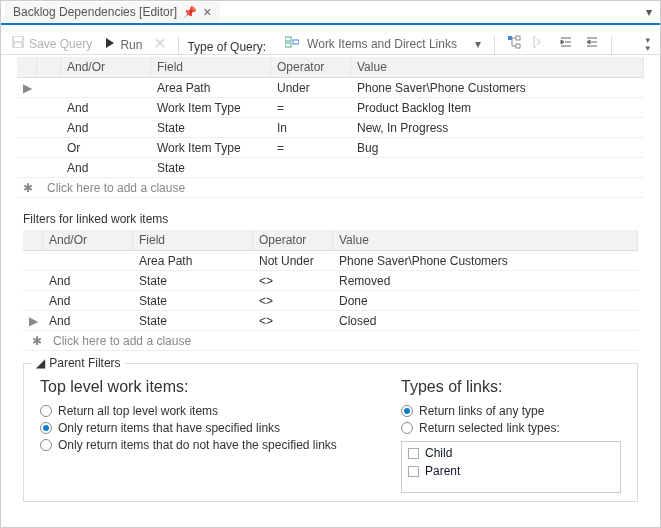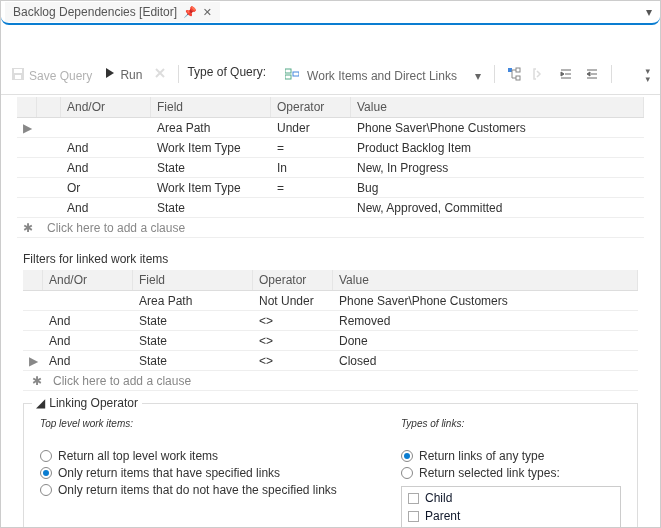--- a/index.html
+++ b/index.html
@@ -12,21 +12,20 @@
       height: 528px;
       border: 1px solid #ccc;
       overflow: hidden;
     }
     .tab-bar {
       display: flex;
       align-items: center;
       border-bottom: 2px solid #0a7dd1;
       height: 24px;
       padding-left: 4px;
-      border-radius: 8px;
     }
     .tab {
       display: flex;
       align-items: center;
       padding: 3px 8px;
       background: #f7f7f7;
       color: #555;
       gap: 6px;
     }
     .tab-close, .tab-pin {
@@ -35,27 +34,26 @@
       font-size: 11px;
     }
     .tab-spacer { flex: 1; }
     .tab-menu {
       padding: 0 8px;
       color: #555;
       cursor: pointer;
     }
     .toolbar {
       display: flex;
-      align-items: flex-start;
+      align-items: flex-end;
       height: 30px;
       padding: 0 6px;
       border-bottom: 1px solid #e0e0e0;
       gap: 4px;
       color: #666;
-      margin-top: 40px;
     }
     .toolbar .btn {
       display: flex;
       align-items: center;
       gap: 4px;
       padding: 2px 4px;
       cursor: pointer;
     }
     .toolbar .btn.disabled { opacity: 0.5; cursor: default; }
     .toolbar .sep { width: 1px; height: 18px; background: #ddd; margin: 0 4px; }
@@ -129,23 +127,22 @@
       color: #333;
     }
     .linking-row {
       display: flex;
       gap: 24px;
       padding: 0 16px;
     }
     .linking-col { flex: 1; }
     .linking-col h4 {
       font-weight: normal;
-      font-size: 10px;
-      margin-bottom: 20px;
-      font-style: italic;
+      font-size: 16px;
+      margin-bottom: 8px;
     }
     .radio-item {
       display: flex;
       align-items: center;
       gap: 6px;
       margin: 3px 0;
       cursor: pointer;
     }
     .radio {
       width: 12px; height: 12px;
@@ -329,21 +326,20 @@
         </div>
         <div class="grid-row">
           <div class="col-marker"></div>
           <div class="bracket-cell">
             <span style="position:absolute;left:2px;top:0;bottom:0;border-left:1px solid #666;"></span>
             <span style="position:absolute;left:10px;top:0;bottom:0;border-left:1px solid #666;"></span>
           </div>
           <div class="col-andor">And</div>
           <div class="col-field">State</div>
           <div class="col-operator"></div>
-          <div class="col-value">New, Approved, Committed</div>
         </div>
       </div>
     <div class="grid-row">
       <div class="col-marker" style="color:#888;">✱</div>
       <div class="add-clause" style="padding-left:10px;">Click here to add a clause</div>
     </div>
   </div>
 
   <div class="section">
     <div class="section-title">Filters for linked work items</div>
@@ -388,21 +384,21 @@
       <div class="grid-row">
         <div class="col-marker" style="width:28px;">✱</div>
         <div class="add-clause" style="padding-left:2px;">Click here to add a clause</div>
       </div>
     </div>
   </div>
 
   <div class="section-border">
     <div class="section-header">
       <span>◢</span>
-      <span>Linking Operator</span>
+      <span>Parent Filters</span>
     </div>
     <div class="linking-row">
       <div class="linking-col">
         <h4>Top level work items:</h4>
         <div id="top-options">
             <div class="radio-item">
               <span class="radio "></span>
               <span>Return all top level work items</span>
             </div>
             <div class="radio-item">

